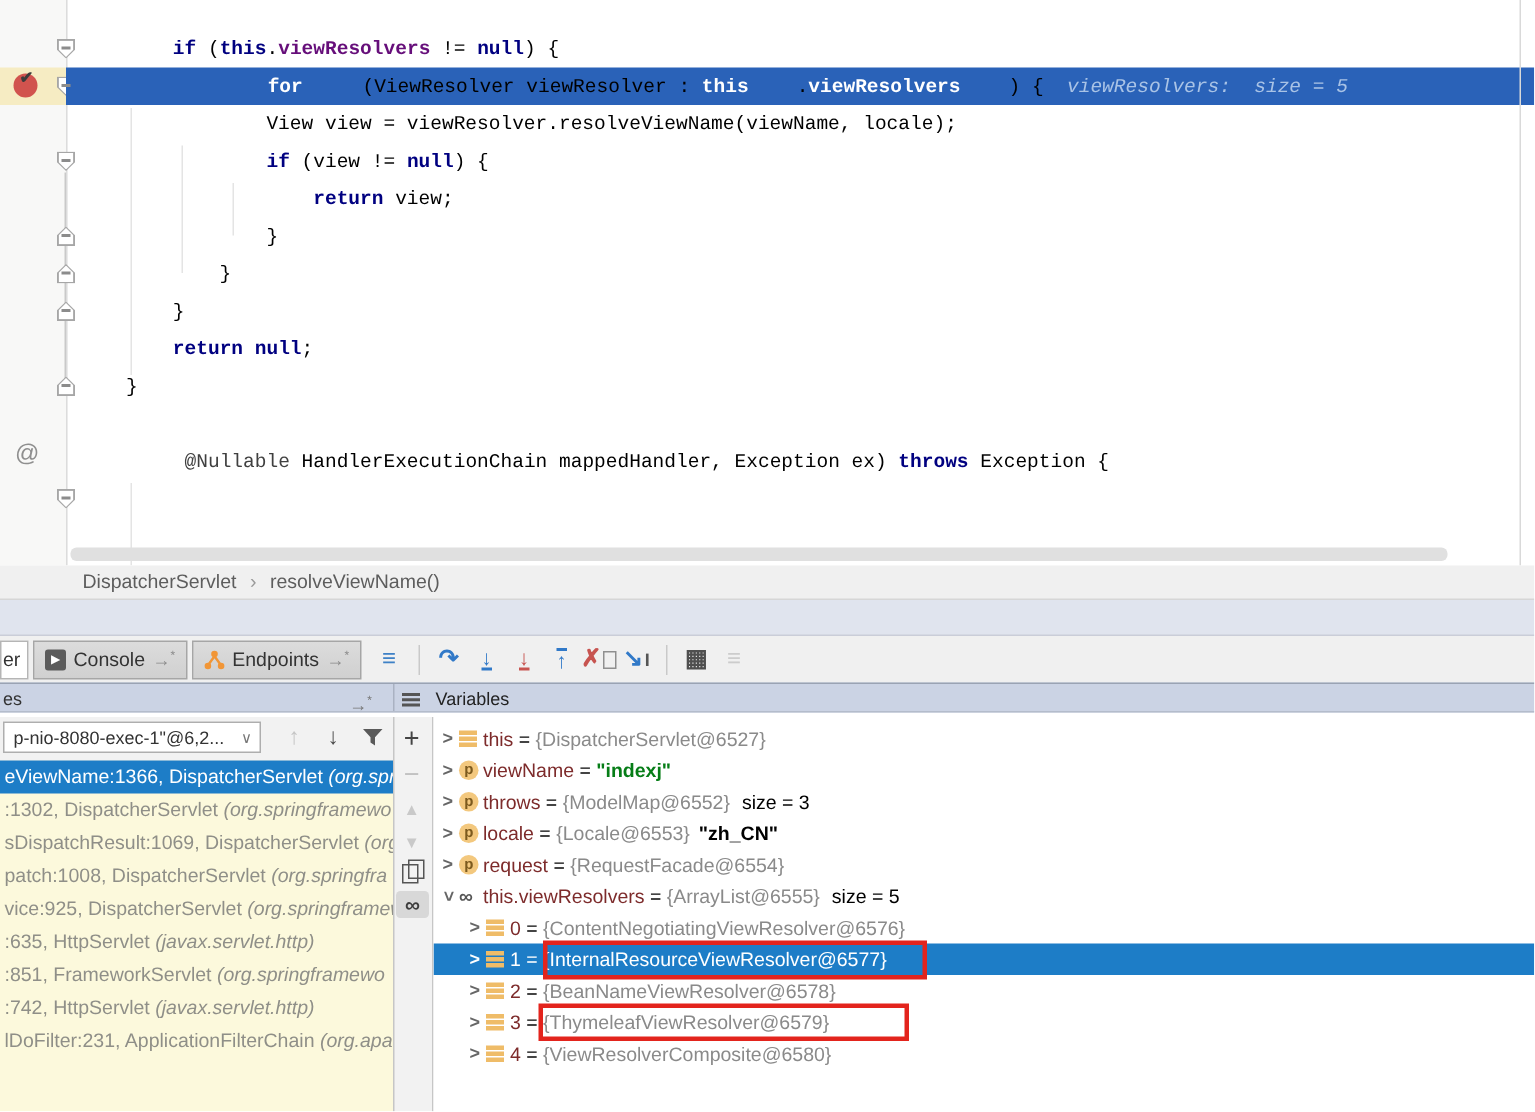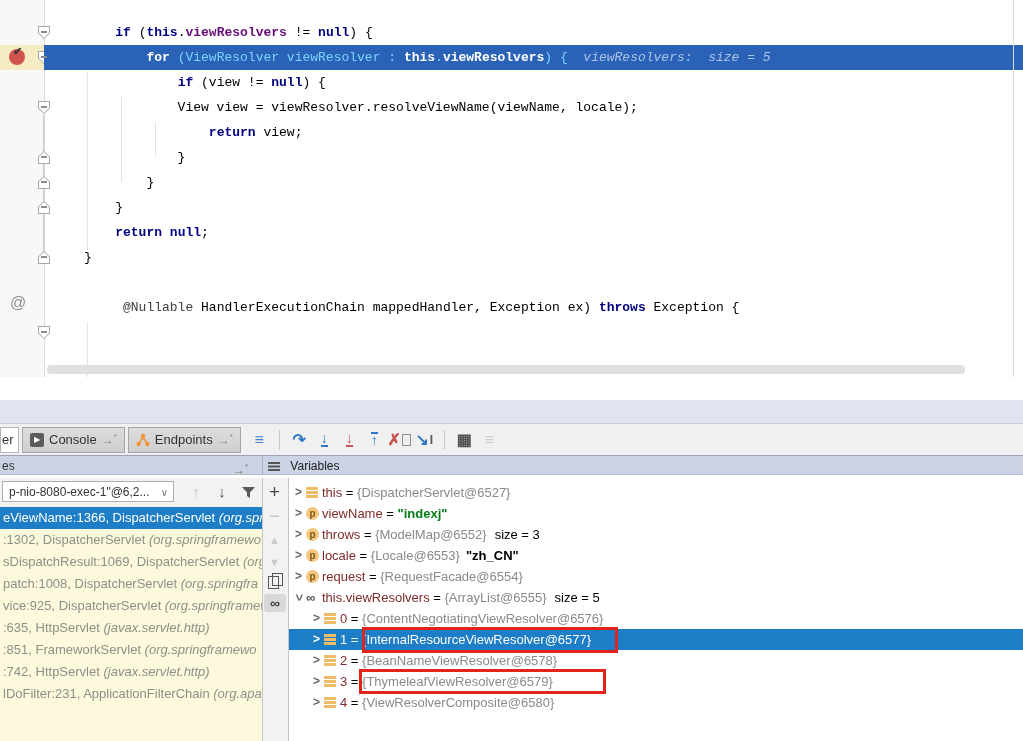--- a/index.html
+++ b/index.html
@@ -27,21 +27,21 @@
   .iguide{position:absolute;width:1px;background:#e4e4e4;}
   #code-lines{position:absolute;left:0;top:20px;width:100%;}
   .code-line{height:25px;line-height:25px;white-space:pre;padding-left:40px;
              font-family:"Liberation Mono",monospace;font-size:13px;color:#000;}
   .code-line.exec{background:#2a62b8;}
   .k{color:#000080;font-weight:bold;}
   .f{color:#660e7a;font-weight:bold;}
   .a{color:#404040;}
   .p{color:#000;}
   .h{color:#a9c3e6;font-style:italic;}
-  .exec .p{color:#7dd3fc;}
+  .exec .p{color:#000000;margin-left:32px;}
   .exec .k{color:#fff;}
   .exec .f{color:#fff;}
   #margin-line{position:absolute;left:1013px;top:0;width:1px;height:377px;background:#d9d9d9;z-index:3;}
   #hscroll-thumb{position:absolute;left:47px;top:365px;width:918px;height:9px;background:#e0e0e0;border-radius:4px;}
 
   
   #breadcrumb{position:absolute;left:0;top:377px;width:1023px;height:22px;background:#f0f0f0;
               border-bottom:1px solid #d6d6d6;line-height:22px;font-size:13px;color:#5d5d5d;}
   #breadcrumb .bc-item{margin-left:0;}
   #breadcrumb .bc-first{margin-left:55px;}
@@ -177,36 +177,39 @@
         </div>
     </div>
     <div id="code-area">
       <div class="iguide" style="left:43px;top:72px;height:178px;"></div>
       <div class="iguide" style="left:77px;top:97px;height:85px;"></div>
       <div class="iguide" style="left:111px;top:122px;height:35px;"></div>
       <div class="iguide" style="left:43px;top:322px;height:55px;"></div>
       <div id="code-lines">
           <div class="code-line"><span class="p">    </span><span class="k">if</span><span class="p"> (</span><span class="k">this</span><span class="p">.</span><span class="f">viewResolvers</span><span class="p"> != </span><span class="k">null</span><span class="p">) {</span></div>
           <div class="code-line exec"><span class="p">        </span><span class="k">for</span><span class="p"> (ViewResolver viewResolver : </span><span class="k">this</span><span class="p">.</span><span class="f">viewResolvers</span><span class="p">) {</span><span class="h">  viewResolvers:  size = 5</span></div>
+          <div class="code-line"><span class="p">            View view = viewResolver.resolveViewName(viewName, locale);</span></div>
           <div class="code-line"><span class="p">            </span><span class="k">if</span><span class="p"> (view != </span><span class="k">null</span><span class="p">) {</span></div>
-          <div class="code-line"><span class="p">            View view = viewResolver.resolveViewName(viewName, locale);</span></div>
           <div class="code-line"><span class="p">                </span><span class="k">return</span><span class="p"> view;</span></div>
           <div class="code-line"><span class="p">            }</span></div>
           <div class="code-line"><span class="p">        }</span></div>
           <div class="code-line"><span class="p">    }</span></div>
           <div class="code-line"><span class="p">    </span><span class="k">return</span><span class="p"> </span><span class="k">null</span><span class="p">;</span></div>
           <div class="code-line"><span class="p">}</span></div>
           <div class="code-line"></div>
           <div class="code-line"><span class="p">     </span><span class="a">@Nullable</span><span class="p"> HandlerExecutionChain mappedHandler, Exception ex) </span><span class="k">throws</span><span class="p"> Exception {</span></div>
         </div>
     </div>
     <div id="margin-line"></div>
     <div id="hscroll-thumb"></div>
   </div>
 
+  <div id="breadcrumb">
+    <span class="bc-item bc-first">DispatcherServlet</span><span class="bc-sep">›</span><span class="bc-item">resolveViewName()</span>
+  </div>
 
   <div id="debug-band"></div>
 
   <div id="tabs-row">
     <span style="display:inline-flex;align-items:flex-start;">
         <span class="tab tab-partial">
           <span>er</span>
         </span>
         <span class="tab">
           <span class="console-icon">▶</span>

